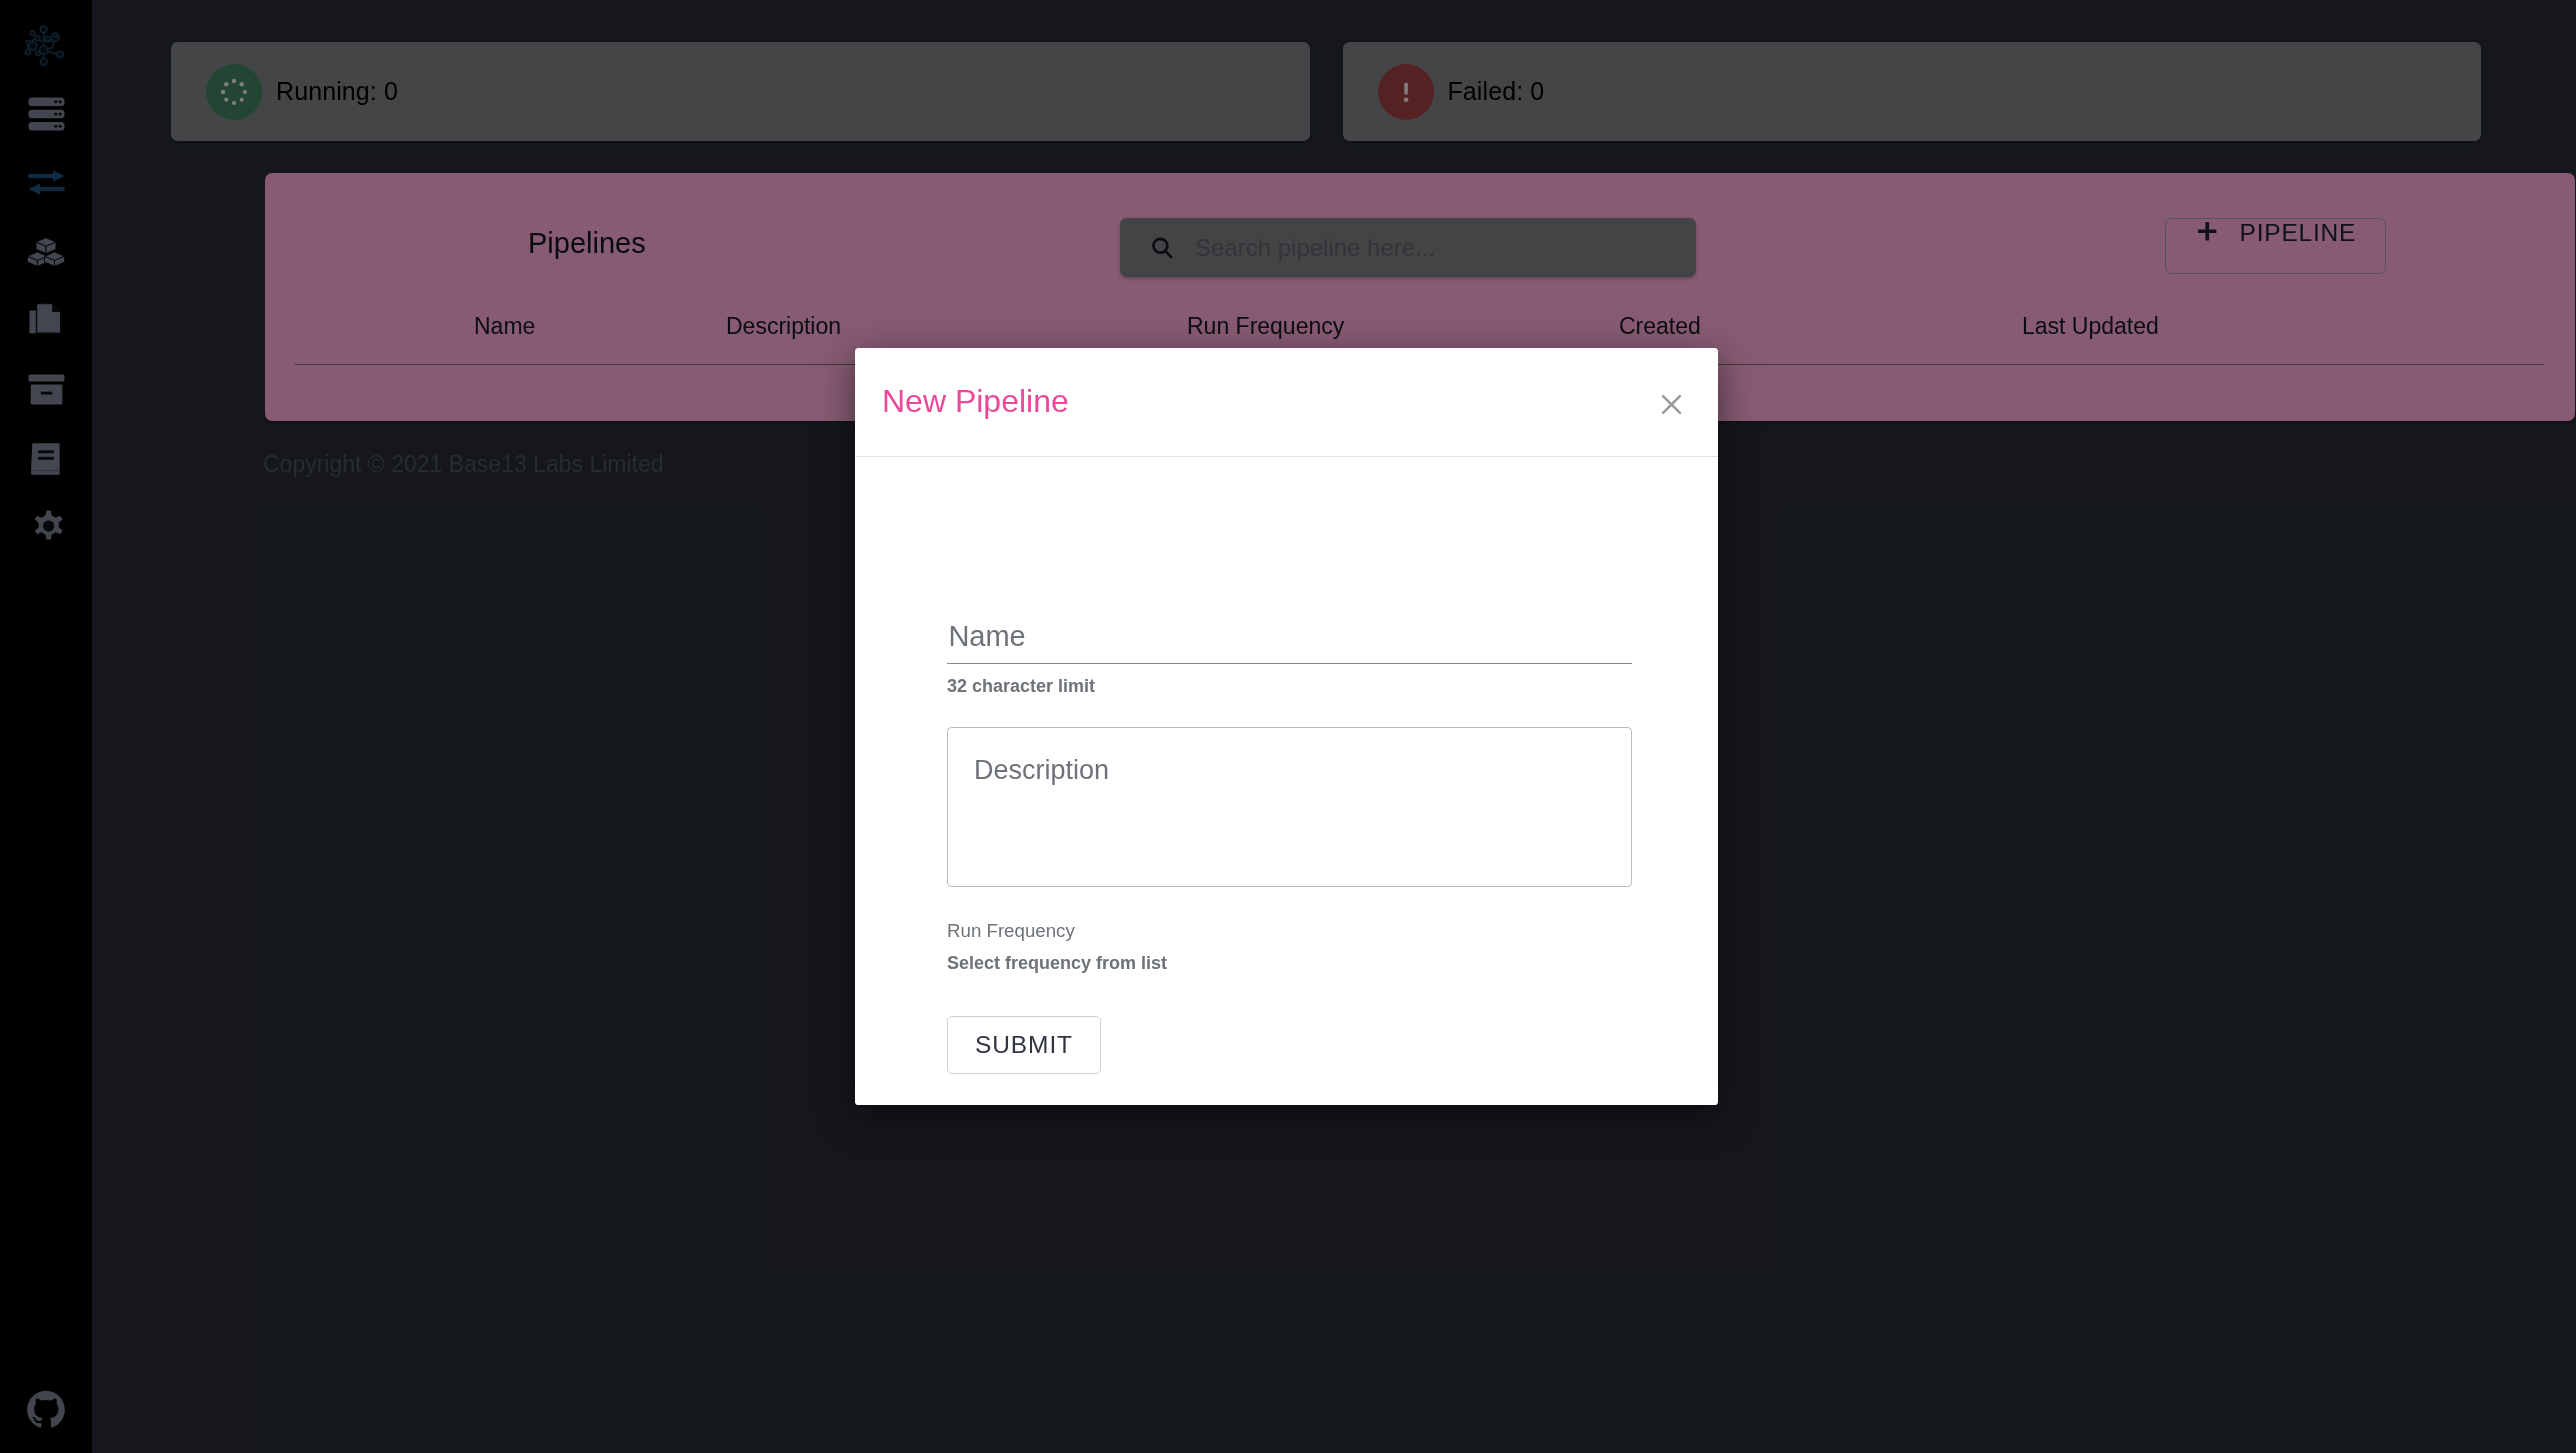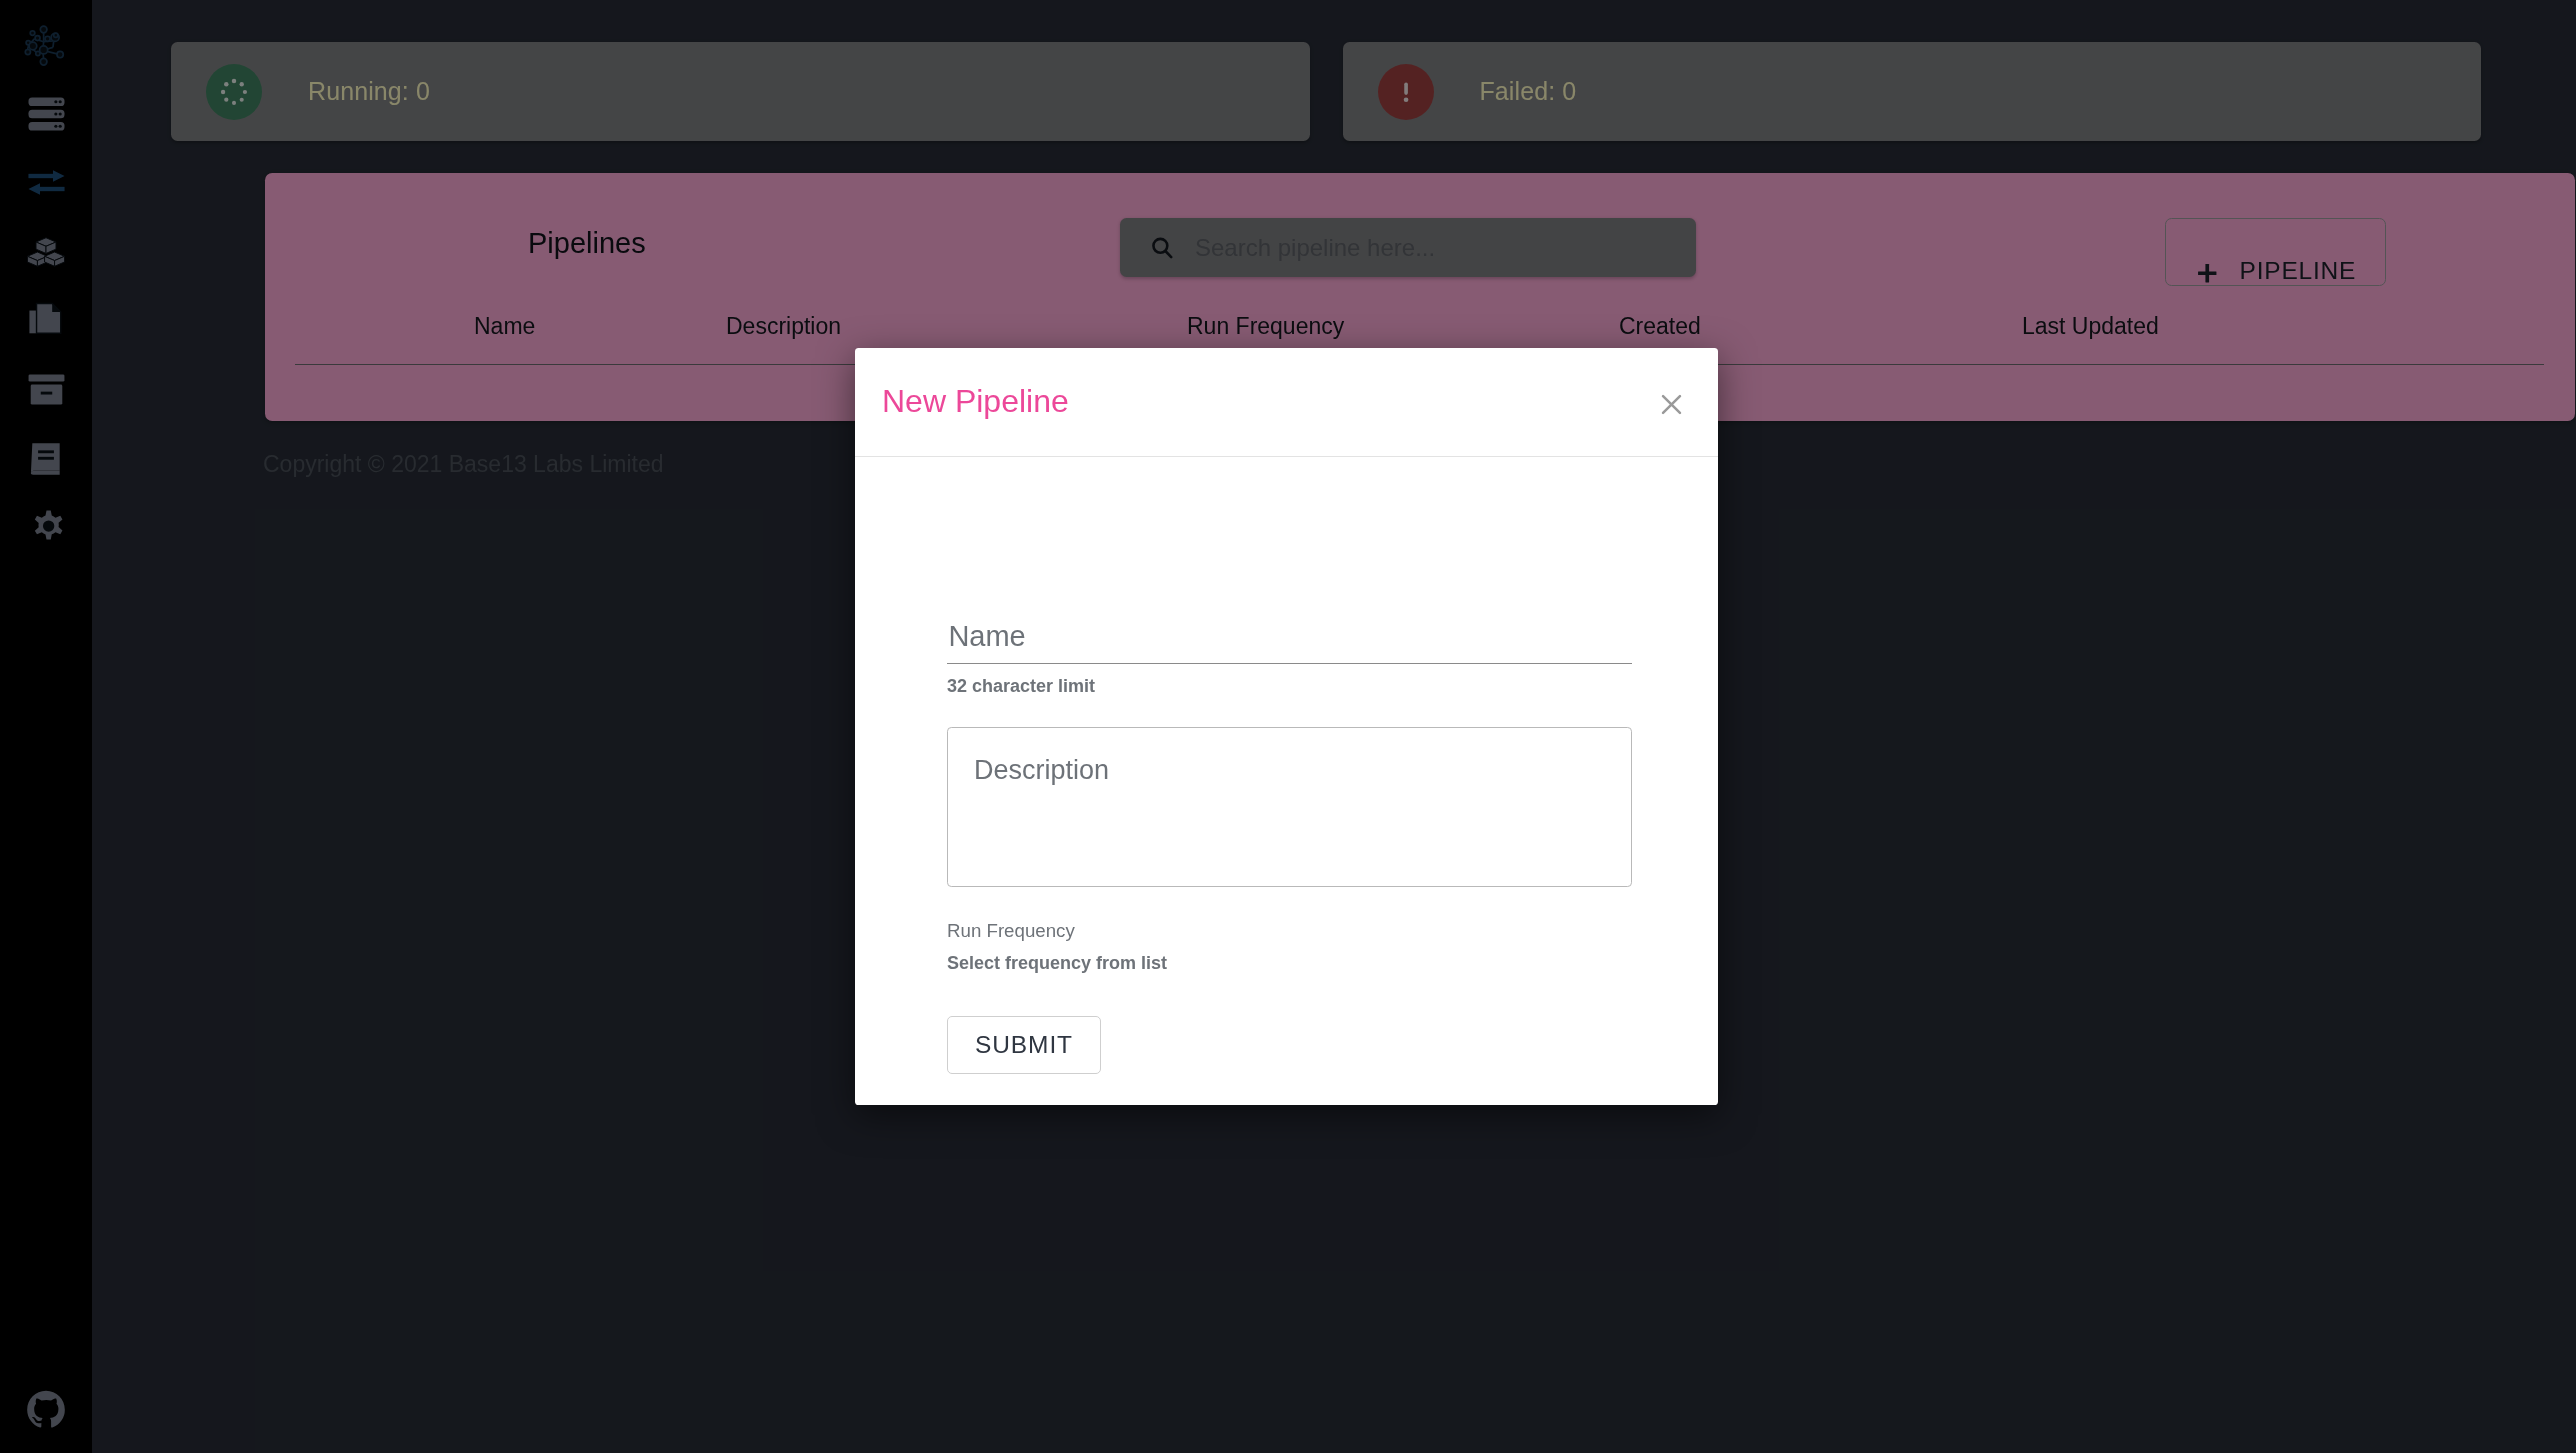--- a/index.html
+++ b/index.html
@@ -75,23 +75,23 @@
     padding-left: 35px;
     box-shadow: 0 1.4px 3.6px rgba(0,0,0,.28);
   }
   .status-badge {
     width: 56px; height: 56px;
     border-radius: 50%;
     display: flex; align-items: center; justify-content: center;
     flex: 0 0 auto;
   }
   .status-label {
-    margin-left: 46px;
+    margin-left: 14px;
     font-size: 25px;
-    color: #fef9c3;
+    color: #000000;
     letter-spacing: 0.1px;
   }
 
   
   #pipelines-panel {
     position: absolute;
     left: 173px;
     top: 173px;
     width: 2310px;
     height: 248px;
@@ -128,27 +128,27 @@
     color: #1b1f27;
     margin-left: 20px;
     width: 461px;
   }
   #search-box input::placeholder { color: #5d6066; }
 
   #add-pipeline-btn {
     position: absolute;
     left: 1900px;
     top: 45px;
-    height: 68px;
+    height: 56px;
     padding: 0 29px;
     border: 0.7px solid #9b9c9e;
     border-radius: 6.5px;
     background: transparent;
     display: flex;
-    align-items: flex-end;
+    align-items: flex-start;
     gap: 20px;
     cursor: pointer;
     font-family: "Liberation Sans", sans-serif;
   }
   #add-pipeline-btn .btn-text {
     font-size: 24.5px;
     color: #1d222b;
     letter-spacing: 0.8px;
   }
 

